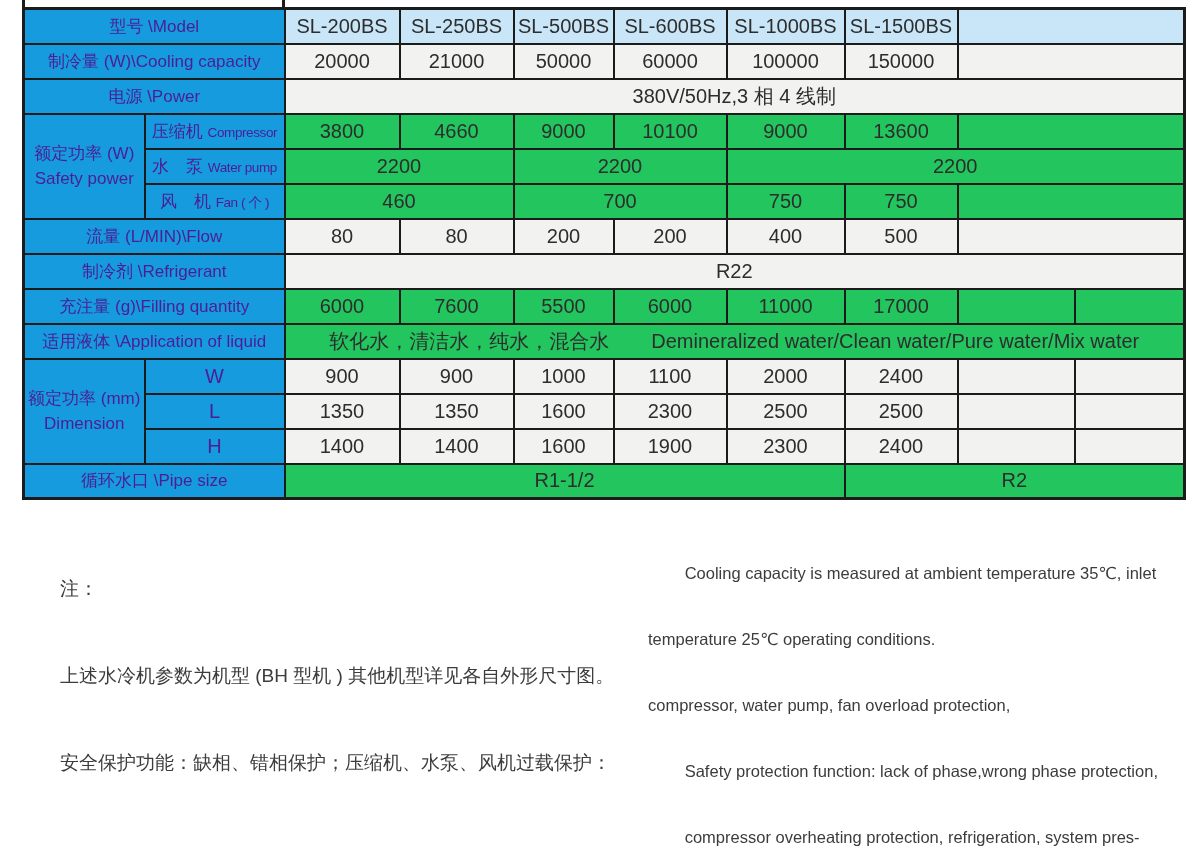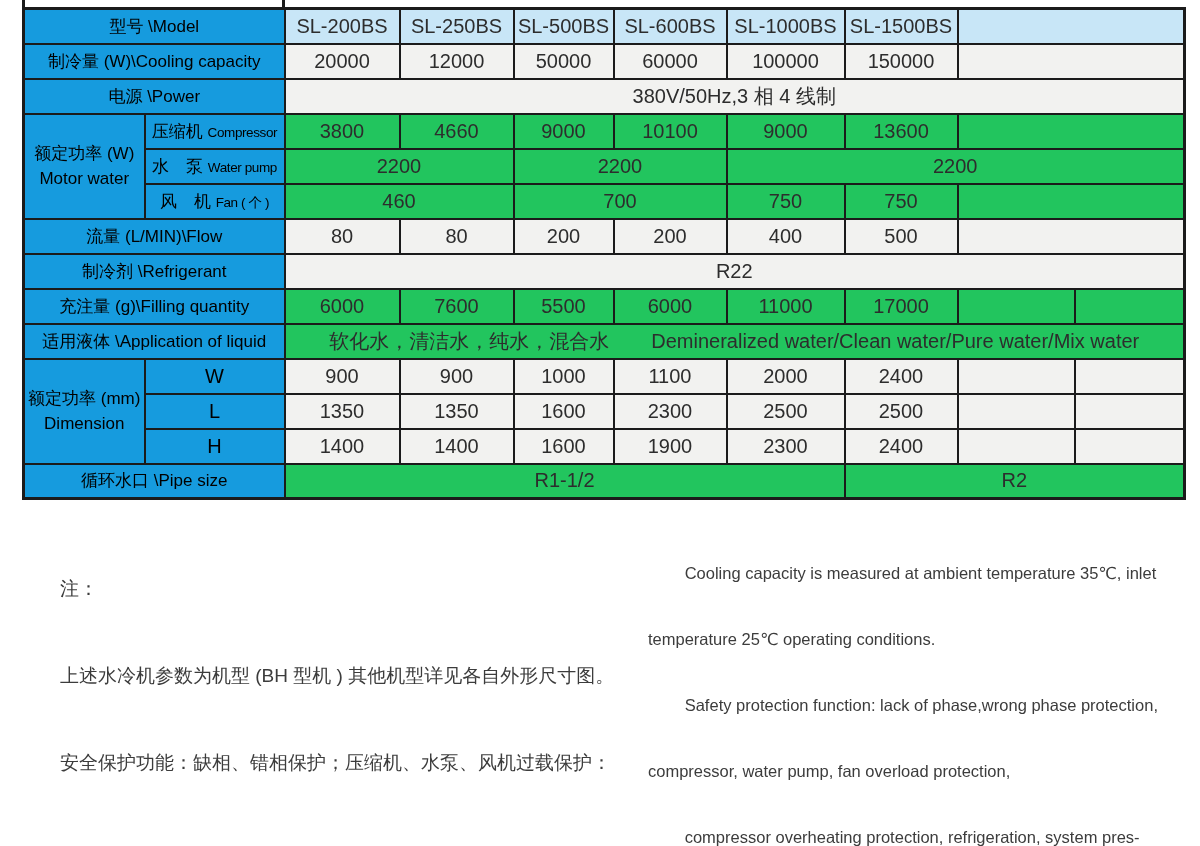--- a/index.html
+++ b/index.html
@@ -18,21 +18,21 @@
   table.spec td, table.spec th{
     border:2px solid #1b1b1b;
     padding:0 2px;
     font-weight:normal;
     text-align:center;vertical-align:middle;
     overflow:hidden;white-space:nowrap;
   }
   table.spec tr{height:35px;}
 
   th.lbl, th.grp, th.sub{
-    background:#169bde;color:#000000;font-size:17px;
+    background:#169bde;color:#4c1d95;font-size:17px;
   }
   th.sub{text-align:left;padding-left:6px;}
   th.sub .en{font-size:13.5px;letter-spacing:-0.4px;text-align:center;}
   th.grp .zh, th.grp .en{display:block;line-height:1.5;font-size:17px;}
   th.sub.ctr{text-align:center;font-size:20px;padding-left:2px;}
 
   td.d{font-size:20px;color:#2d2d2d;}
   tr.pale td{background:#c8e6f7;}
   tr.light td{background:#f2f2f0;}
   tr.gray td{background:#22c55e;}
@@ -81,37 +81,37 @@
     <td class="d">SL-500BS</td>
     <td class="d">SL-600BS</td>
     <td class="d">SL-1000BS</td>
     <td class="d">SL-1500BS</td>
     <td class="d" colspan="2"></td>
   </tr>
 
   <tr class="light">
     <th class="lbl" colspan="2">制冷量 (W)\Cooling capacity</th>
     <td class="d">20000</td>
-    <td class="d">12000</td>
+    <td class="d">21000</td>
     <td class="d">50000</td>
     <td class="d">60000</td>
     <td class="d">100000</td>
     <td class="d">150000</td>
     <td class="d" colspan="2"></td>
   </tr>
 
   <tr class="light">
     <th class="lbl" colspan="2">电源 \Power</th>
     <td class="d" colspan="8">380V/50Hz,3 相 4 线制</td>
   </tr>
 
   <tr class="gray">
     <th class="grp" rowspan="3">
       <span class="zh">额定功率 (W)</span>
-      <span class="en">Motor water</span>
+      <span class="en">Safety power</span>
     </th>
     <th class="sub">
       <span>压缩机</span>
       <span class="en">Compressor</span>
     </th>
     <td class="d">3800</td>
     <td class="d">4660</td>
     <td class="d">9000</td>
     <td class="d">10100</td>
     <td class="d">9000</td>
@@ -231,22 +231,22 @@
   
   
   
   
   
 </div>
 
 <div class="notes-en">
   <div class="nline">        Cooling capacity is measured at ambient temperature 35℃, inlet</div>
   <div class="nline">temperature 25℃ operating conditions.</div>
+  <div class="nline">compressor, water pump, fan overload protection,</div>
   <div class="nline">        Safety protection function: lack of phase,wrong phase protection,</div>
-  <div class="nline">compressor, water pump, fan overload protection,</div>
   <div class="nline">        compressor overheating protection, refrigeration, system pres-</div>
   
   
   
   
   
   
   
   
 </div>

